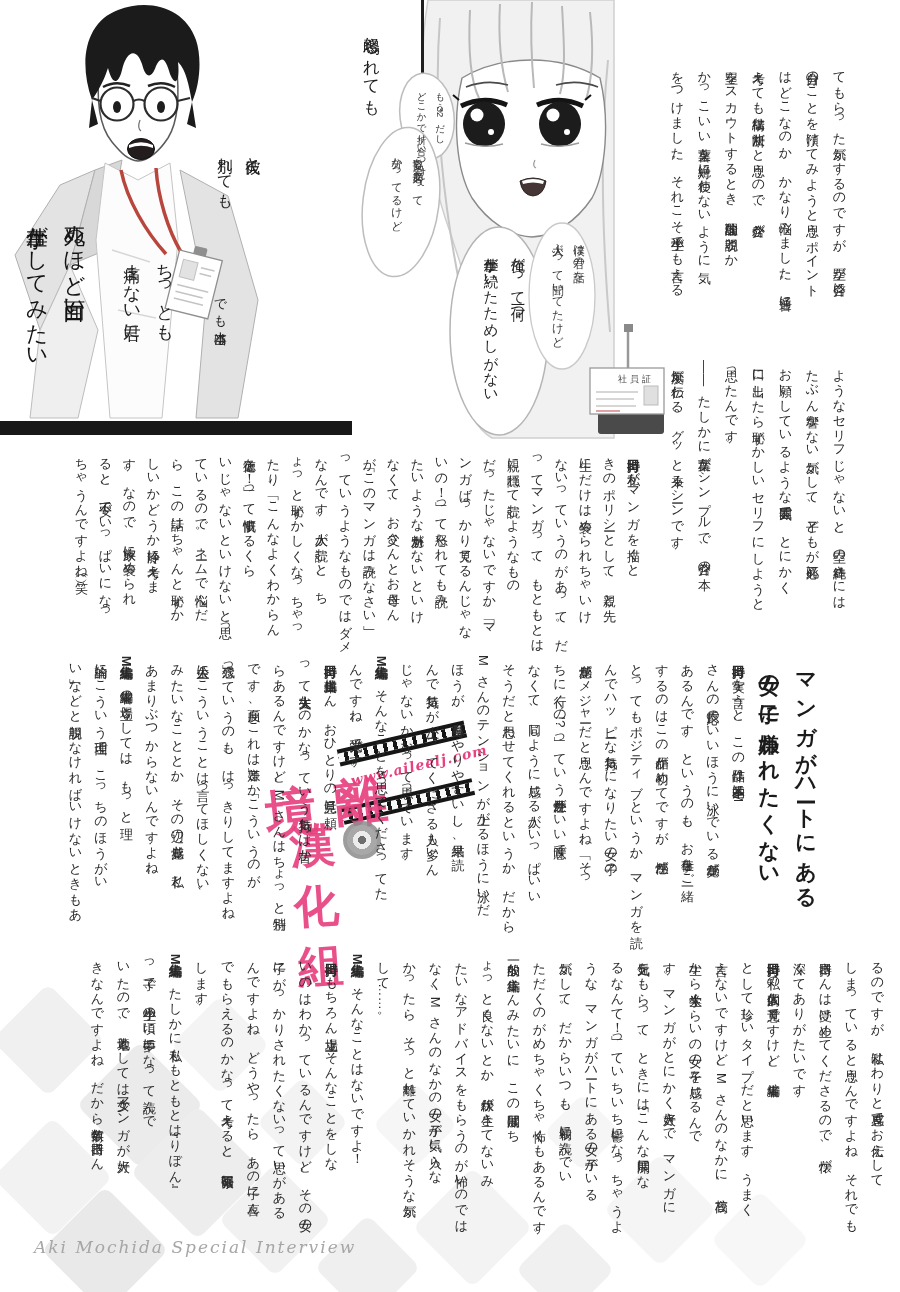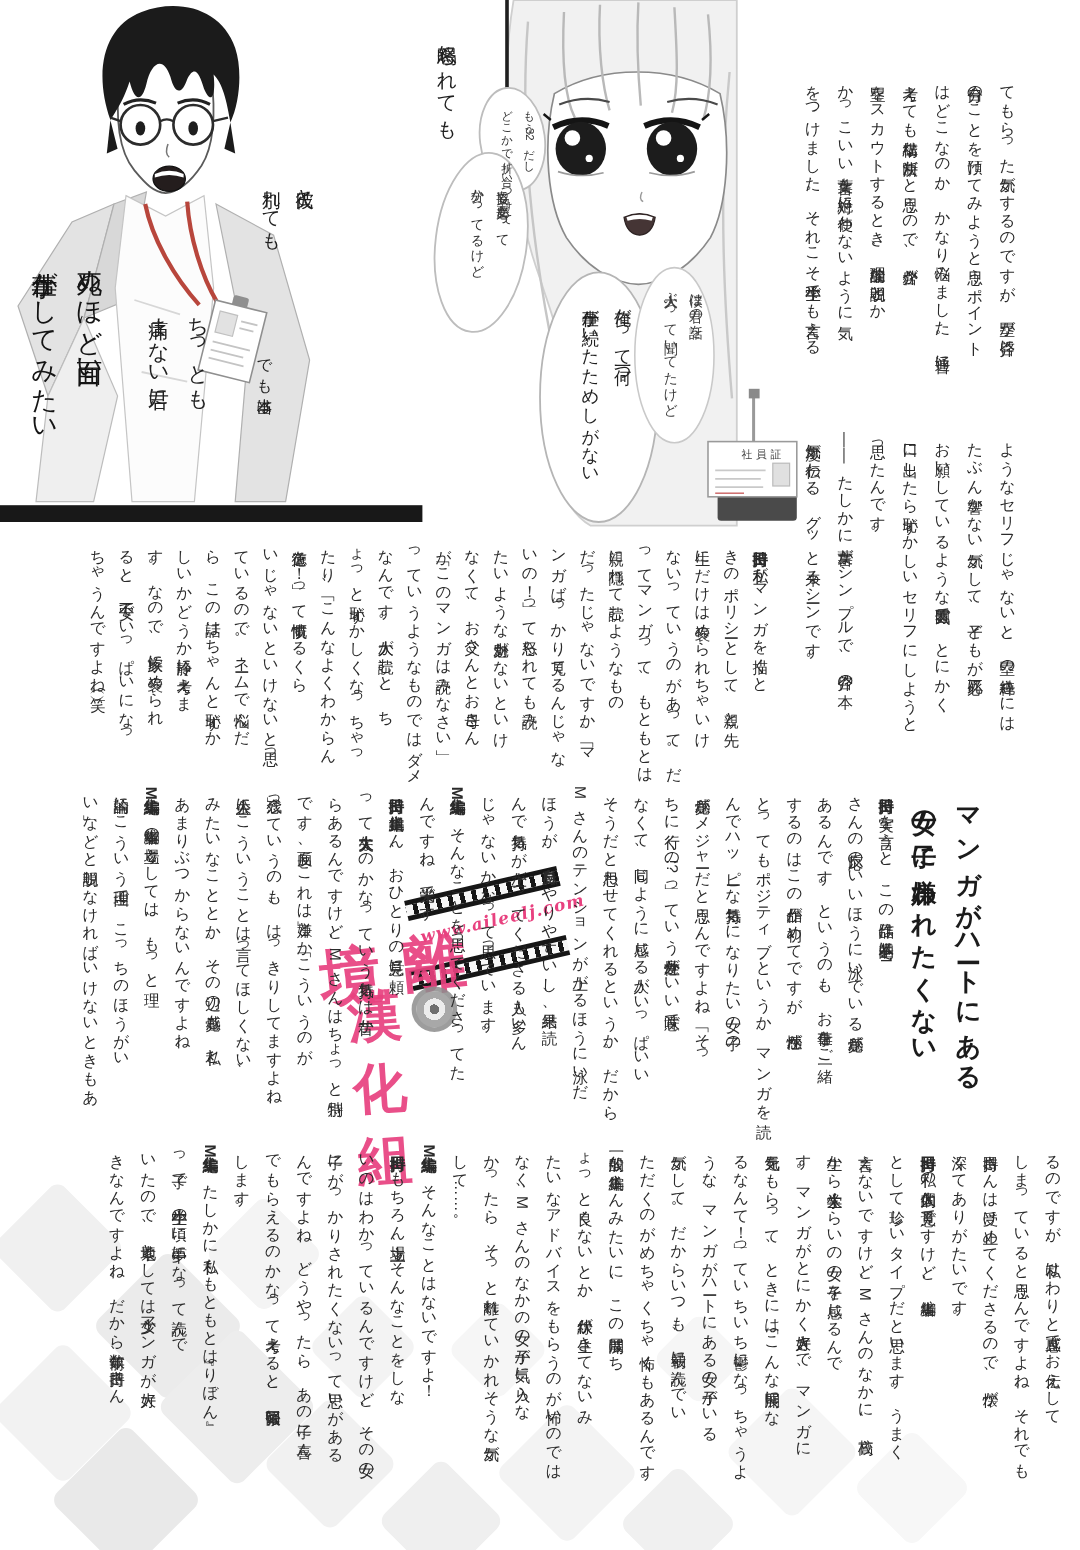--- a/index.html
+++ b/index.html
@@ -350,14 +350,15 @@
       <p>子にがっかりされたくないって思いがある</p>
       <p>んですよね。どうやったら、あの子に喜ん</p>
       <p>でもらえるのかなって考えると、毎回緊張</p>
       <p>します。</p>
       <p><b>編集M</b>　たしかに私ももともとは『りぼん』</p>
       <p>っ子で、小学生の頃に夢中になって読んで</p>
       <p>いたので、素地としては少女マンガが大好</p>
       <p>きなんですよね。だから数年前、持田さん</p>
     </div>
 
+  <div class="credit" style="left:34px;top:1237px;">Aki Mochida Special Interview</div>
 
 </div>
 
 </body></html>

